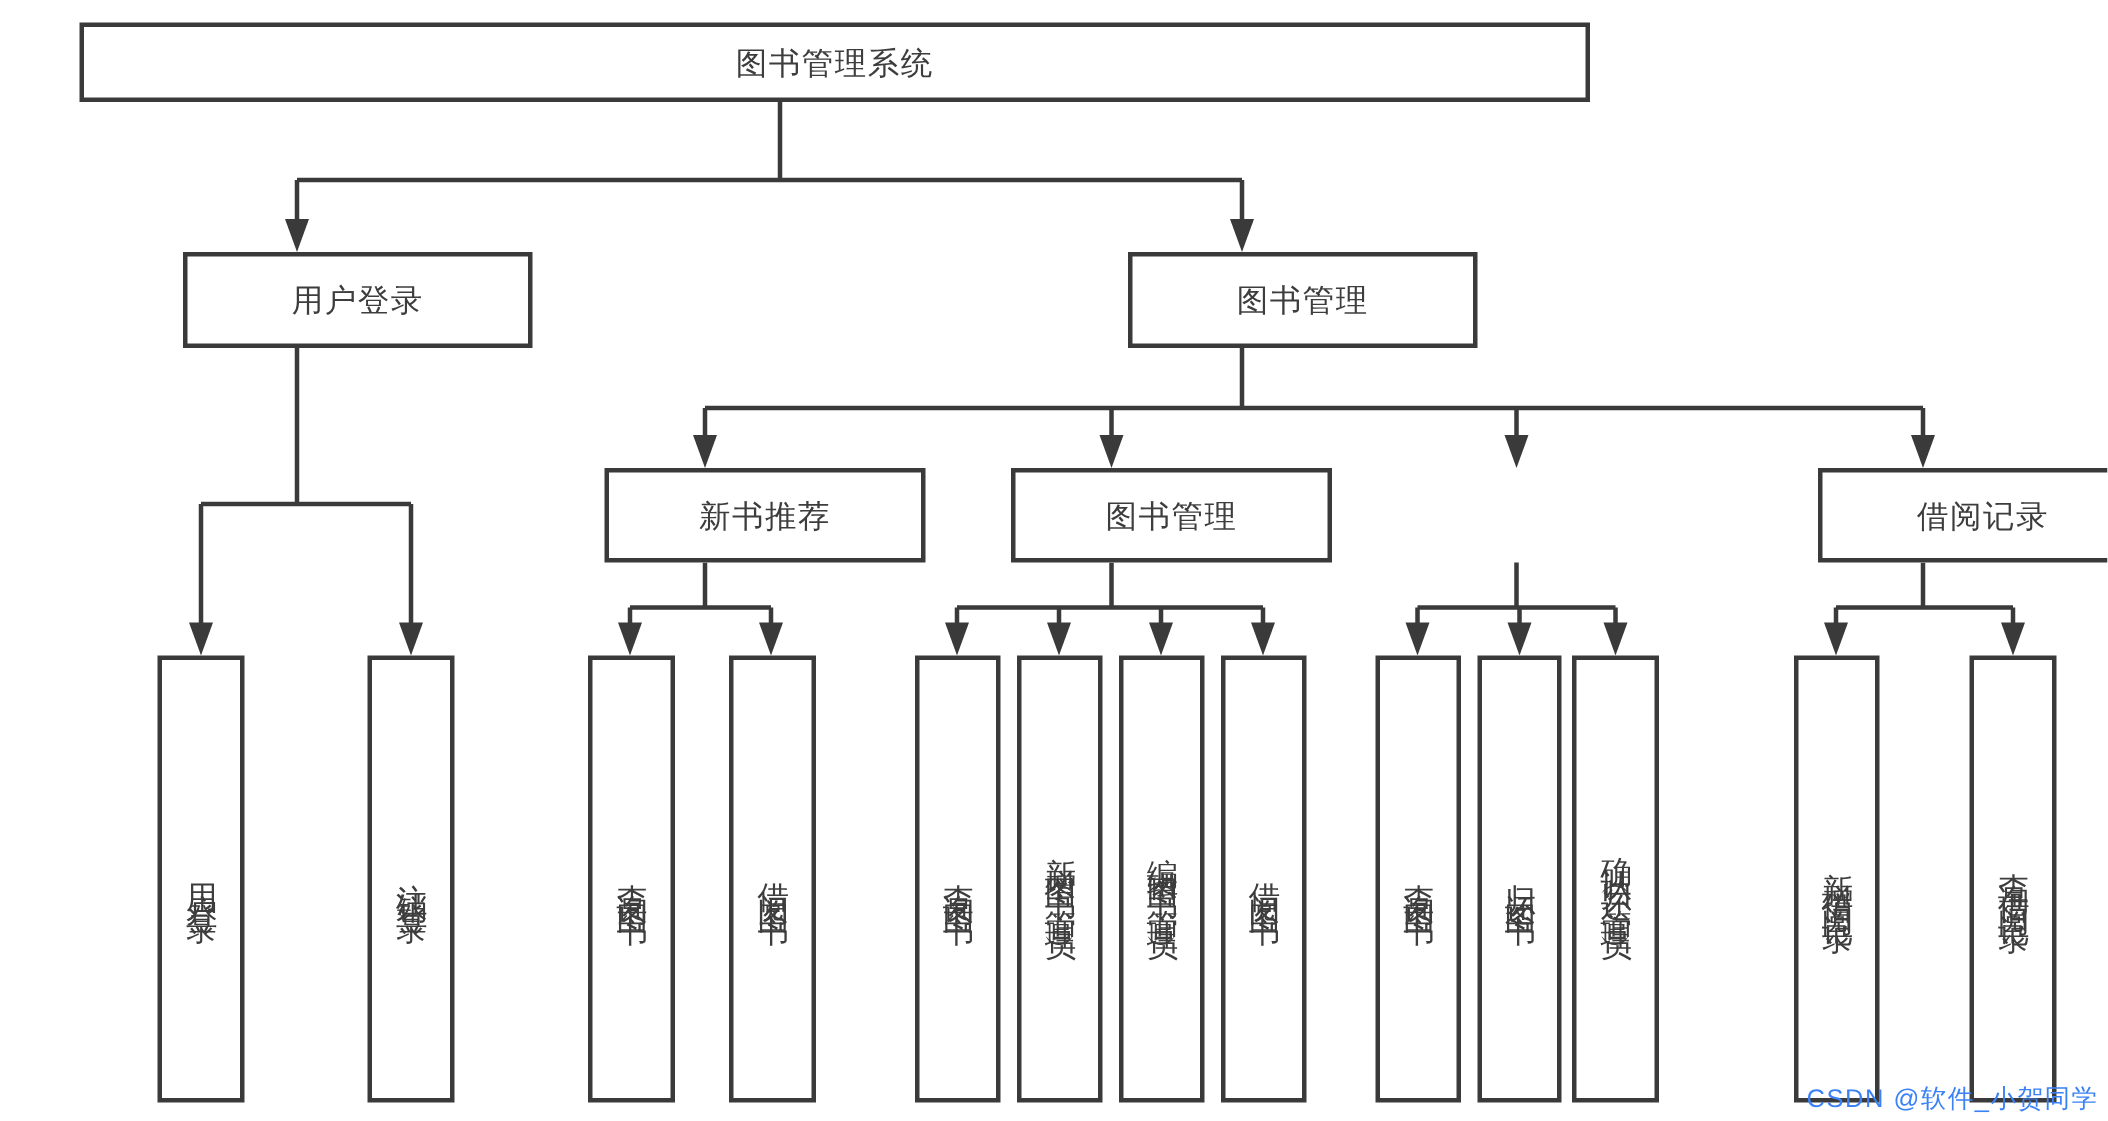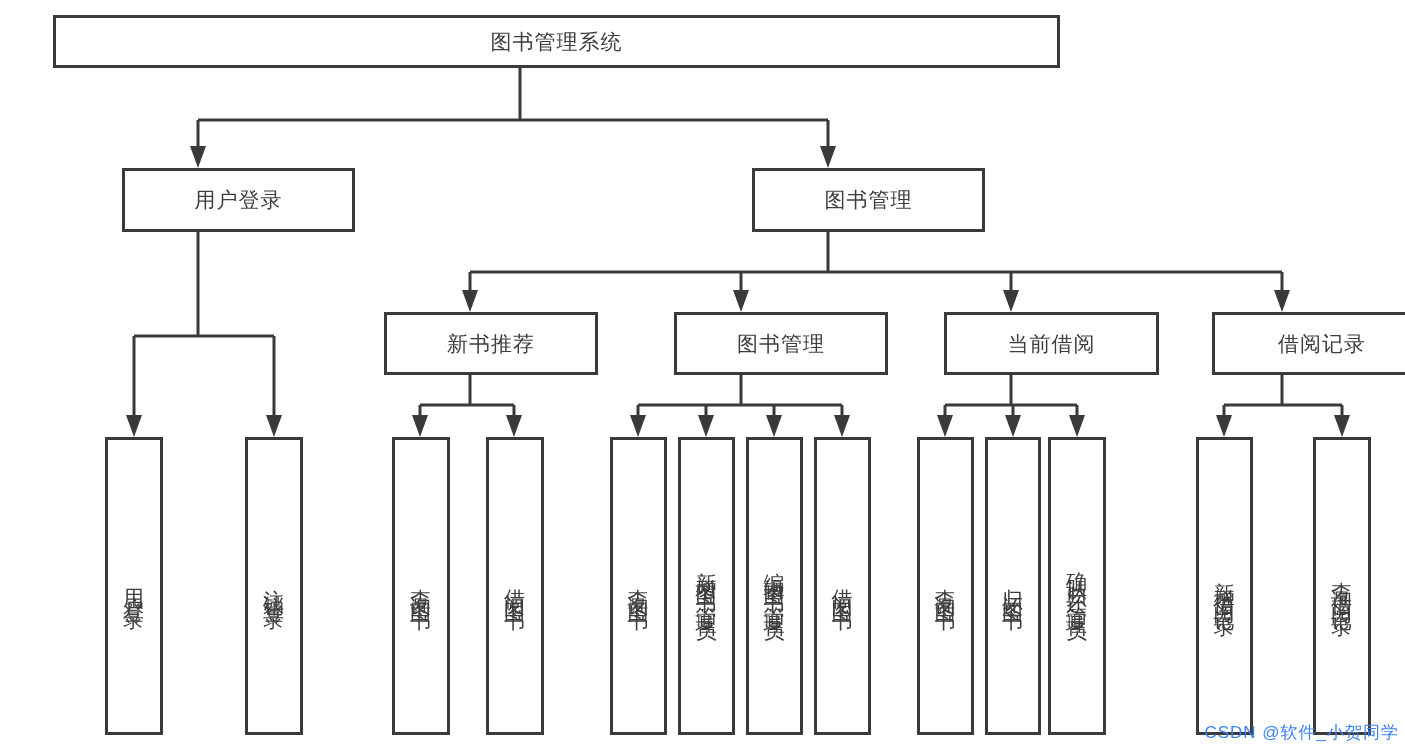--- a/index.html
+++ b/index.html
@@ -54,21 +54,21 @@
     font-size: 21px;
     letter-spacing: 7px;
     line-height: 1;
     white-space: nowrap;
     color: #3d3d3d;
   }
   
   #node-root   { left: 13px;   top: 15px;  width: 1007px; height: 53px; }
   #node-l2-a   { left: 82px;   top: 168px; width: 233px;  height: 64px; }
   #node-l2-b   { left: 712px;  top: 168px; width: 233px;  height: 64px; }
-  #node-l3-a   { left: 344px;  top: 312px; width: 214px;  height: 63px; }
+  #node-l3-a   { left: 363px;  top: 312px; width: 214px;  height: 63px; }
   #node-l3-b   { left: 634px;  top: 312px; width: 214px;  height: 63px; }
   #node-l3-c   { left: 904px;  top: 312px; width: 215px;  height: 63px; }
   #node-l3-d   { left: 1172px; top: 312px; width: 220px;  height: 63px; }
   
   #leaf-a1 { left: 105px;  width: 58px; }
   #leaf-a2 { left: 245px;  width: 58px; }
   #leaf-b1 { left: 392px;  width: 58px; }
   #leaf-b2 { left: 486px;  width: 58px; }
   #leaf-c1 { left: 610px;  width: 57px; }
   #leaf-c2 { left: 678px;  width: 57px; }
@@ -136,23 +136,20 @@
   <div class="node" id="node-l2-b">
     <span>图书管理</span>
   </div>
 
   <div class="node" id="node-l3-a">
     <span>新书推荐</span>
   </div>
   <div class="node" id="node-l3-b">
     <span>图书管理</span>
   </div>
-  <div class="node" id="node-l3-c">
-    <span>当前借阅</span>
-  </div>
   <div class="node" id="node-l3-d">
     <span>借阅记录</span>
   </div>
 
   <div class="leaf" id="leaf-a1">
     <span class="vtext">用户登录</span>
   </div>
   <div class="leaf" id="leaf-a2">
     <span class="vtext">注销登录</span>
   </div>

